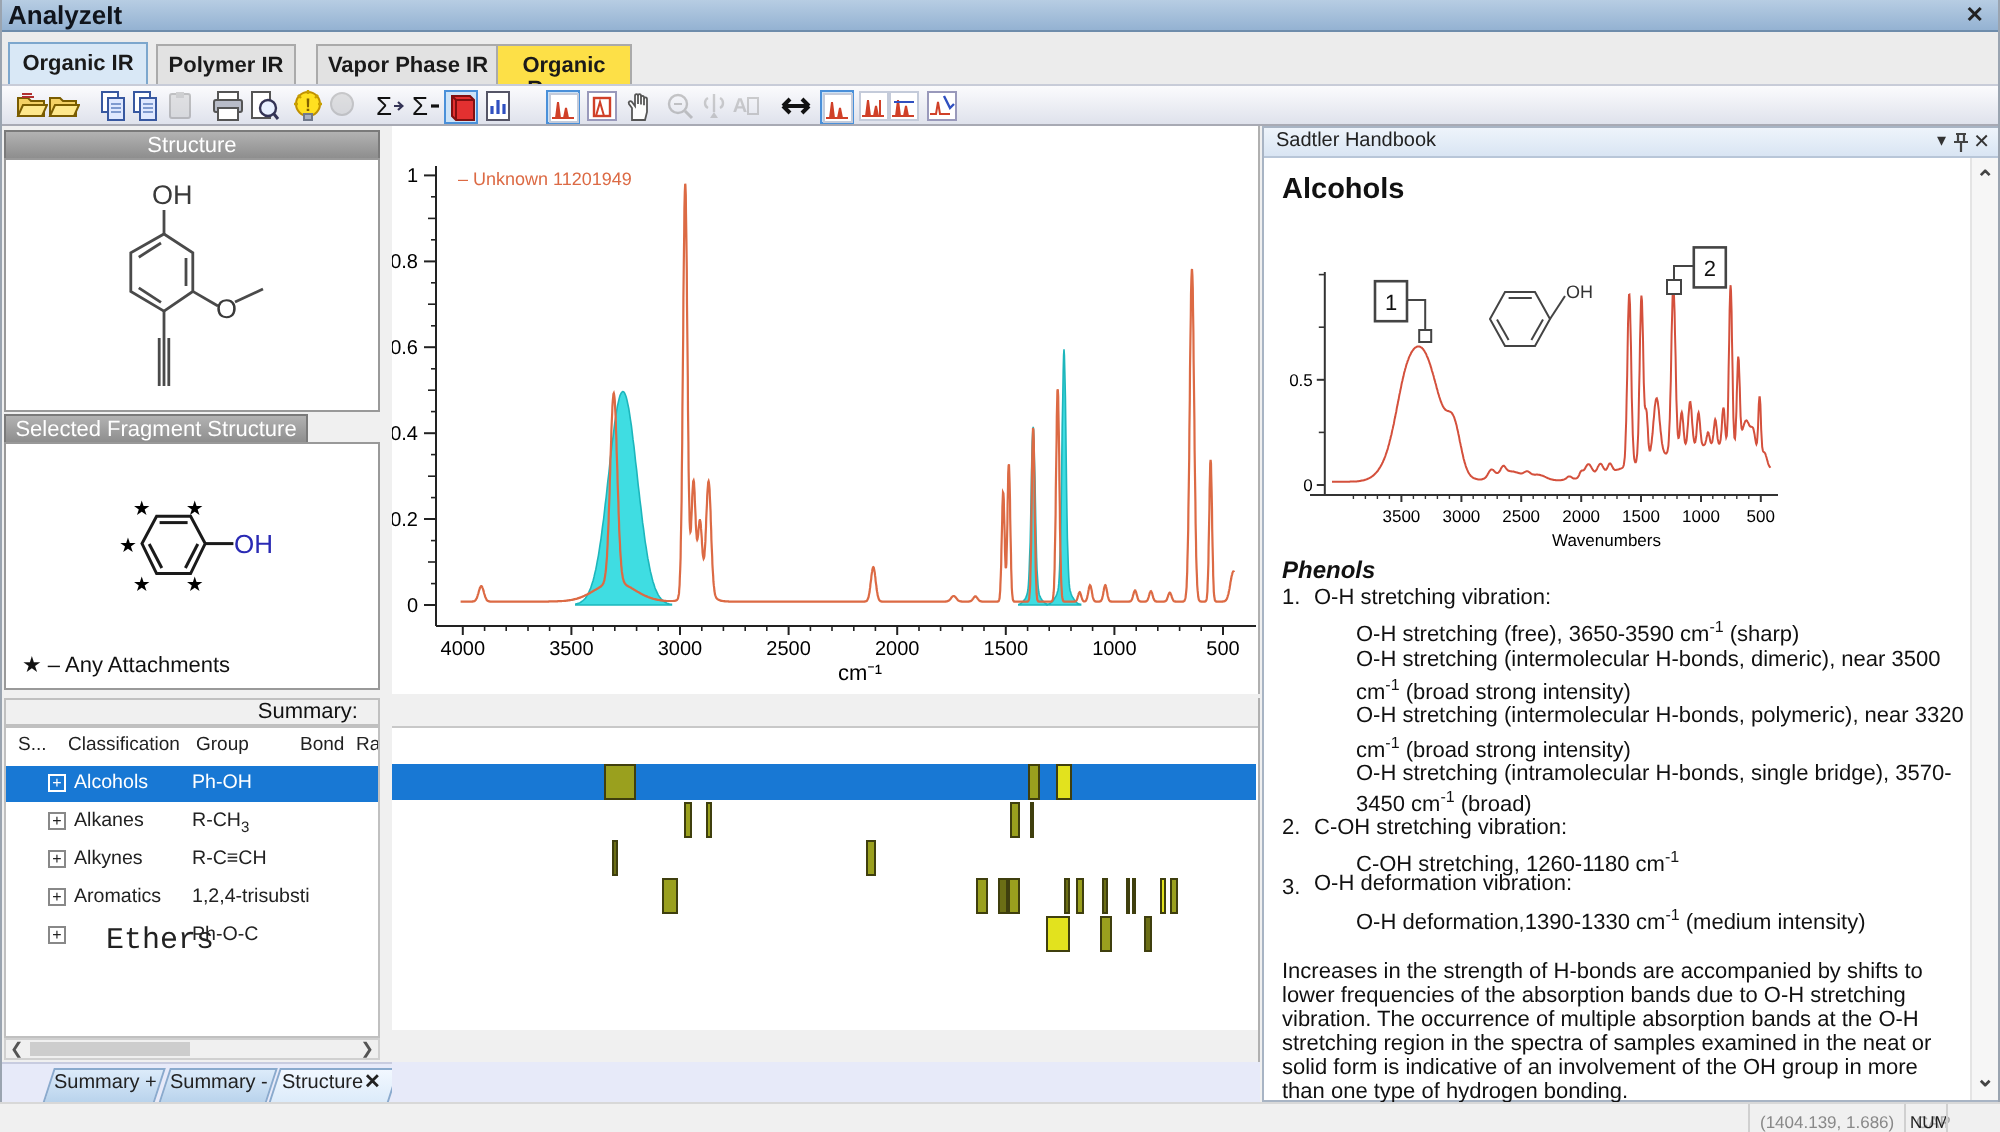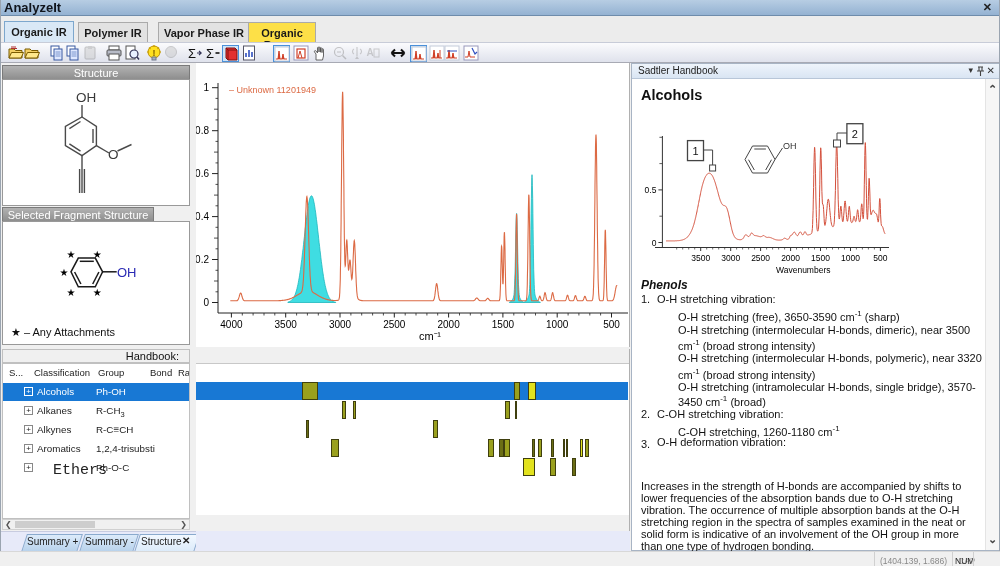--- a/index.html
+++ b/index.html
@@ -225,21 +225,21 @@
       <text x="114" y="54.5" font-size="13" fill="#2a2ab4">OH</text>
       <text x="67.9" y="35.5" font-size="10" fill="#000" text-anchor="middle">★</text>
       <text x="94.3" y="35.5" font-size="10" fill="#000" text-anchor="middle">★</text>
       <text x="61" y="54" font-size="10" fill="#000" text-anchor="middle">★</text>
       <text x="67.9" y="73.5" font-size="10" fill="#000" text-anchor="middle">★</text>
       <text x="94.3" y="73.5" font-size="10" fill="#000" text-anchor="middle">★</text>
       <text x="8" y="114" font-size="11" fill="#111">★ – Any Attachments</text>
     </svg>
   </div>
 
-  <div class="abs" style="left:2px;top:286px;width:188px;height:14px;background:#f0f0f0;border:1px solid #c0c0c0;box-sizing:border-box;font-size:11px;color:#111;text-align:right;padding:0 10px 0 0;">Handbook:</div>
+  <div class="abs" style="left:2px;top:286px;width:188px;height:14px;background:#f0f0f0;border:1px solid #c0c0c0;box-sizing:border-box;font-size:11px;color:#111;text-align:right;padding:0 10px 0 0;">Summary:</div>
 
   <div class="abs" style="left:2px;top:300px;width:188px;height:156px;background:#fff;border:1px solid #c0c0c0;box-sizing:border-box;overflow:hidden;">
     <div class="abs" style="left:6px;top:3px;font-size:9.5px;color:#222;">S...</div>
     <div class="abs" style="left:31px;top:3px;font-size:9.5px;color:#222;">Classification</div>
     <div class="abs" style="left:95px;top:3px;font-size:9.5px;color:#222;">Group</div>
     <div class="abs" style="left:147px;top:3px;font-size:9.5px;color:#222;">Bond</div>
     <div class="abs" style="left:175px;top:3px;font-size:9.5px;color:#222;">Rar</div>
 
     <div class="abs" style="left:0;top:18.5px;width:188px;height:18.5px;background:#1878d4;color:#fff;">
       <span class="abs" style="left:21px;top:4.5px;width:9px;height:9px;border:1px solid #fff;font-size:8px;line-height:8px;text-align:center;box-sizing:border-box;">+</span>
@@ -432,20 +432,21 @@
   <div class="abs tl" style="left:46px;top:274px;">cm<sup>-1</sup> (broad strong intensity)</div>
   <div class="abs tl" style="left:46px;top:288px;">O-H stretching (intermolecular H-bonds, polymeric), near 3320</div>
   <div class="abs tl" style="left:46px;top:302.5px;">cm<sup>-1</sup> (broad strong intensity)</div>
   <div class="abs tl" style="left:46px;top:316.5px;">O-H stretching (intramolecular H-bonds, single bridge), 3570-</div>
   <div class="abs tl" style="left:46px;top:330px;">3450 cm<sup>-1</sup> (broad)</div>
   <div class="abs tl" style="left:9px;top:344px;">2.</div>
   <div class="abs tl" style="left:25px;top:344px;text-align:right;">C-OH stretching vibration:</div>
   <div class="abs tl" style="left:46px;top:359.5px;">C-OH stretching, 1260-1180 cm<sup>-1</sup></div>
   <div class="abs tl" style="left:9px;top:373.5px;">3.</div>
   <div class="abs tl" style="left:25px;top:372px;">O-H deformation vibration:</div>
+  <div class="abs tl" style="left:46px;top:389px;">O-H deformation,1390-1330 cm<sup>-1</sup> (medium intensity)</div>
   <div class="abs tl" style="left:9px;top:415.5px;">Increases in the strength of H-bonds are accompanied by shifts to</div>
   <div class="abs tl" style="left:9px;top:427.8px;">lower frequencies of the absorption bands due to O-H stretching</div>
   <div class="abs tl" style="left:9px;top:451.8px;">stretching region in the spectra of samples examined in the neat or</div>
   <div class="abs tl" style="left:9px;top:440px;">vibration. The occurrence of multiple absorption bands at the O-H</div>
   <div class="abs tl" style="left:9px;top:464px;">solid form is indicative of an involvement of the OH group in more</div>
   <div class="abs tl" style="left:9px;top:476.3px;text-align:center;">than one type of hydrogen bonding.</div>
 </div>
 
 <div class="abs" style="left:196px;top:531px;width:434px;height:20px;background:#e7eaf9;"></div>
 

